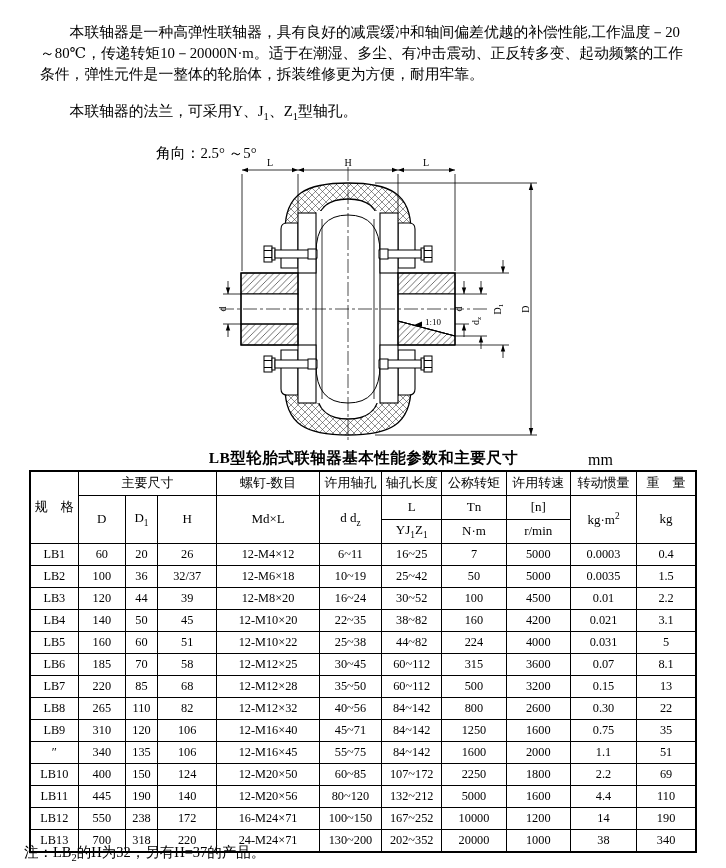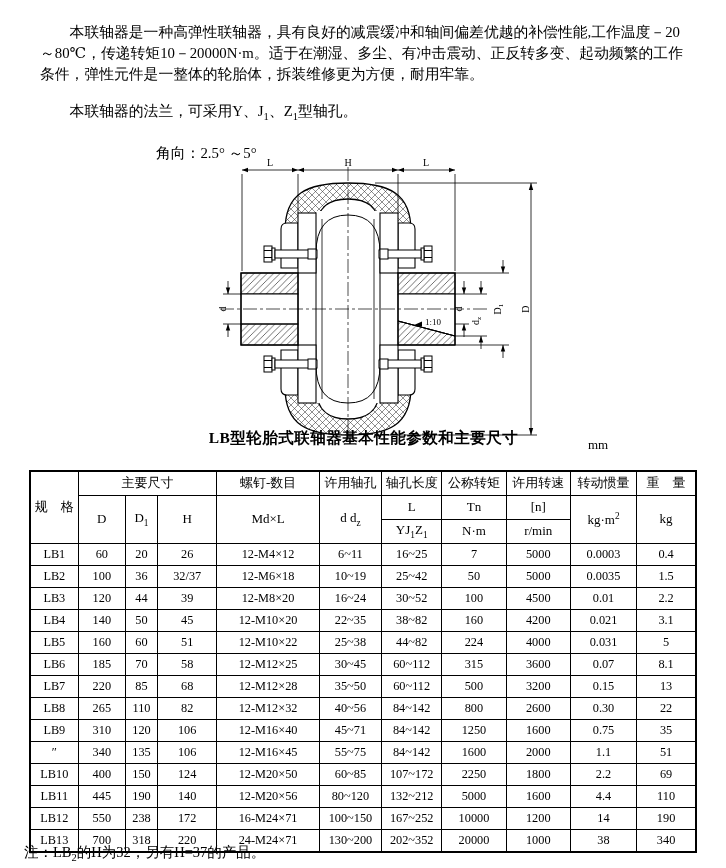--- a/index.html
+++ b/index.html
@@ -6,23 +6,23 @@
   body{
     width:726px;height:868px;position:relative;background:#fff;color:#000;
     font-family:"Liberation Serif","DejaVu Serif",serif;
     overflow:hidden;
   }
   .intro{position:absolute;left:24px;top:6px;width:682px;font-size:14.8px;line-height:21px;}
   .intro p{margin:16px;}
   .indent{text-indent:2em;}
   .deep-indent{padding-left:116px;}
   .drawing{position:absolute;left:95px;top:153px;width:560px;height:297px;}
-  .tbl-title{position:absolute;left:30px;top:428px;width:667px;text-align:center;
+  .tbl-title{position:absolute;left:30px;top:448px;width:667px;text-align:center;
     font-size:15.5px;font-weight:bold;letter-spacing:.5px;}
-  .tbl-unit{position:absolute;left:588px;top:437px;font-size:13px;font-weight:normal;}
+  .tbl-unit{position:absolute;left:588px;top:451px;font-size:16px;font-weight:normal;}
   table.spec{position:absolute;left:29px;top:470px;width:668px;border-collapse:collapse;
     table-layout:fixed;border:2px solid #000;font-size:12.5px;}
   table.spec th,table.spec td{border:1px solid #000;text-align:center;vertical-align:middle;
     padding:0;font-weight:normal;line-height:1.15;}
   table.spec thead th{font-size:13px;height:23px;}
   table.spec tbody td{height:21px;font-size:12.3px;}
   sub{font-size:72%;}
   sup{font-size:72%;}
   .note{position:absolute;left:24px;top:843px;font-size:14.5px;}
   svg text{font-family:"Liberation Serif","DejaVu Serif",serif;}

